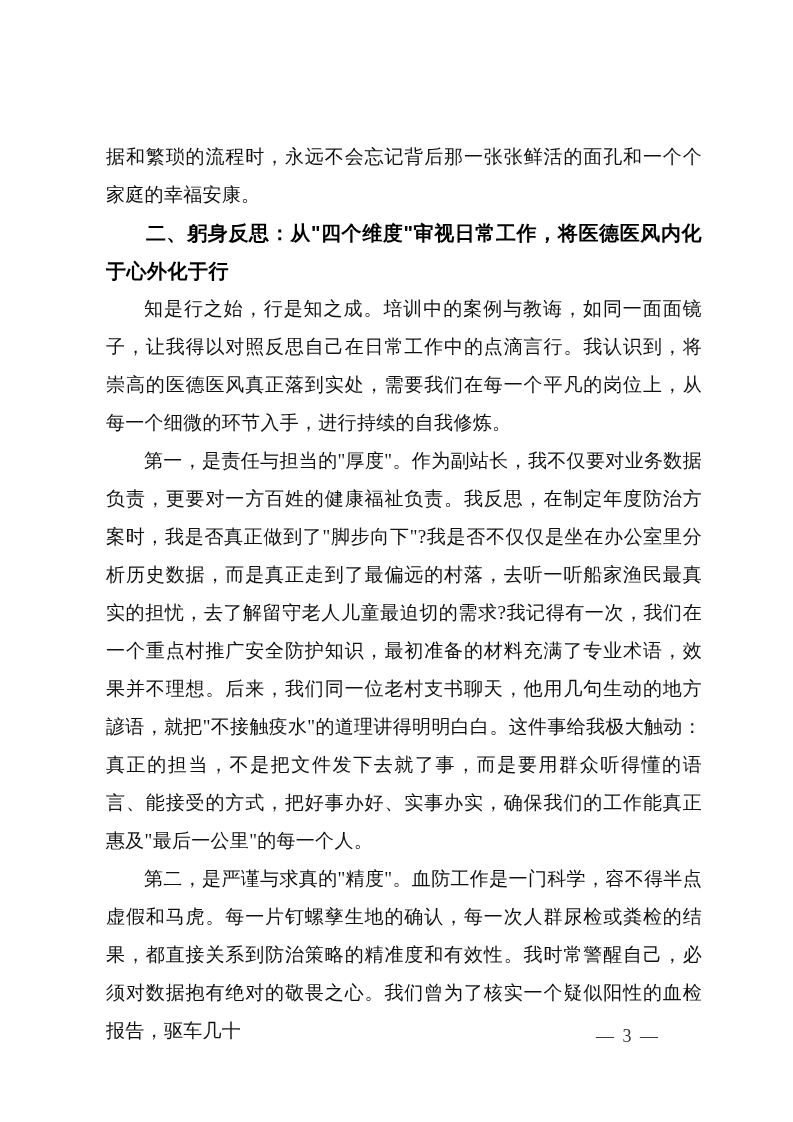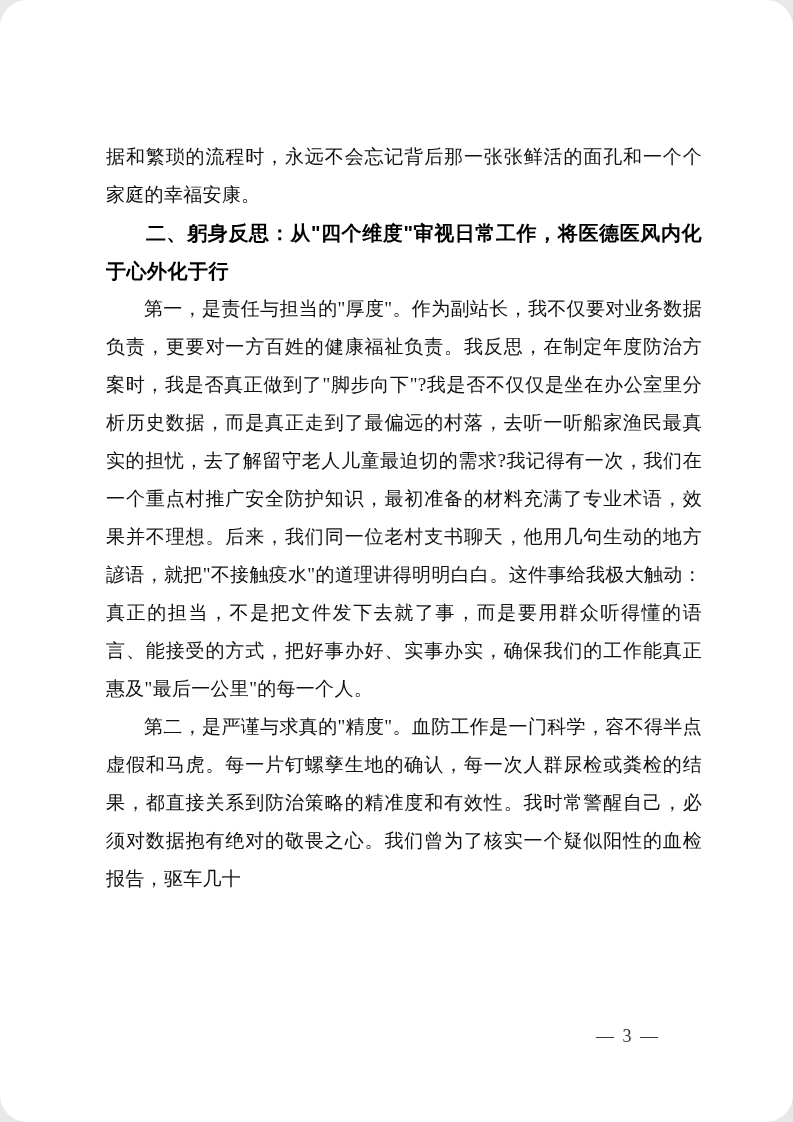--- a/index.html
+++ b/index.html
@@ -8,21 +8,20 @@
     font-family: "Liberation Serif", "DejaVu Serif", serif;
   }
   .page {
     position: relative;
     width: 793px;
     height: 1122px;
     background: #ffffff;
     margin: 0 auto;
     overflow: hidden;
     color: #111111;
-    border-radius: 27px;
   }
   .content {
     position: absolute;
     left: 106px;
     top: 138px;
     width: 596px;
     font-size: 19px;
     line-height: 38px;
     text-align: justify;
     text-justify: inter-ideograph;
@@ -58,17 +57,18 @@
     white-space: nowrap;
   }
 </style>
 </head>
 <body>
 
 <div class="page">
   <div class="content">
     <p class="body-para continuation">据和繁琐的流程时，永远不会忘记背后那一张张鲜活的面孔和一个个家庭的幸福安康。</p>
     <h2 class="section-heading">二、躬身反思：从"四个维度"审视日常工作，将医德医风内化于心外化于行</h2>
+    <p class="body-para">知是行之始，行是知之成。培训中的案例与教诲，如同一面面镜子，让我得以对照反思自己在日常工作中的点滴言行。我认识到，将崇高的医德医风真正落到实处，需要我们在每一个平凡的岗位上，从每一个细微的环节入手，进行持续的自我修炼。</p>
     <p class="body-para">第一，是责任与担当的"厚度"。作为副站长，我不仅要对业务数据负责，更要对一方百姓的健康福祉负责。我反思，在制定年度防治方案时，我是否真正做到了"脚步向下"?我是否不仅仅是坐在办公室里分析历史数据，而是真正走到了最偏远的村落，去听一听船家渔民最真实的担忧，去了解留守老人儿童最迫切的需求?我记得有一次，我们在一个重点村推广安全防护知识，最初准备的材料充满了专业术语，效果并不理想。后来，我们同一位老村支书聊天，他用几句生动的地方諺语，就把"不接触疫水"的道理讲得明明白白。这件事给我极大触动：真正的担当，不是把文件发下去就了事，而是要用群众听得懂的语言、能接受的方式，把好事办好、实事办实，确保我们的工作能真正惠及"最后一公里"的每一个人。</p>
     <p class="body-para">第二，是严谨与求真的"精度"。血防工作是一门科学，容不得半点虚假和马虎。每一片钉螺孳生地的确认，每一次人群尿检或粪检的结果，都直接关系到防治策略的精准度和有效性。我时常警醒自己，必须对数据抱有绝对的敬畏之心。我们曾为了核实一个疑似阳性的血检报告，驱车几十</p>
   </div>
   <div class="page-footer">— 3 —</div>
 </div>
 
 </body></html>

